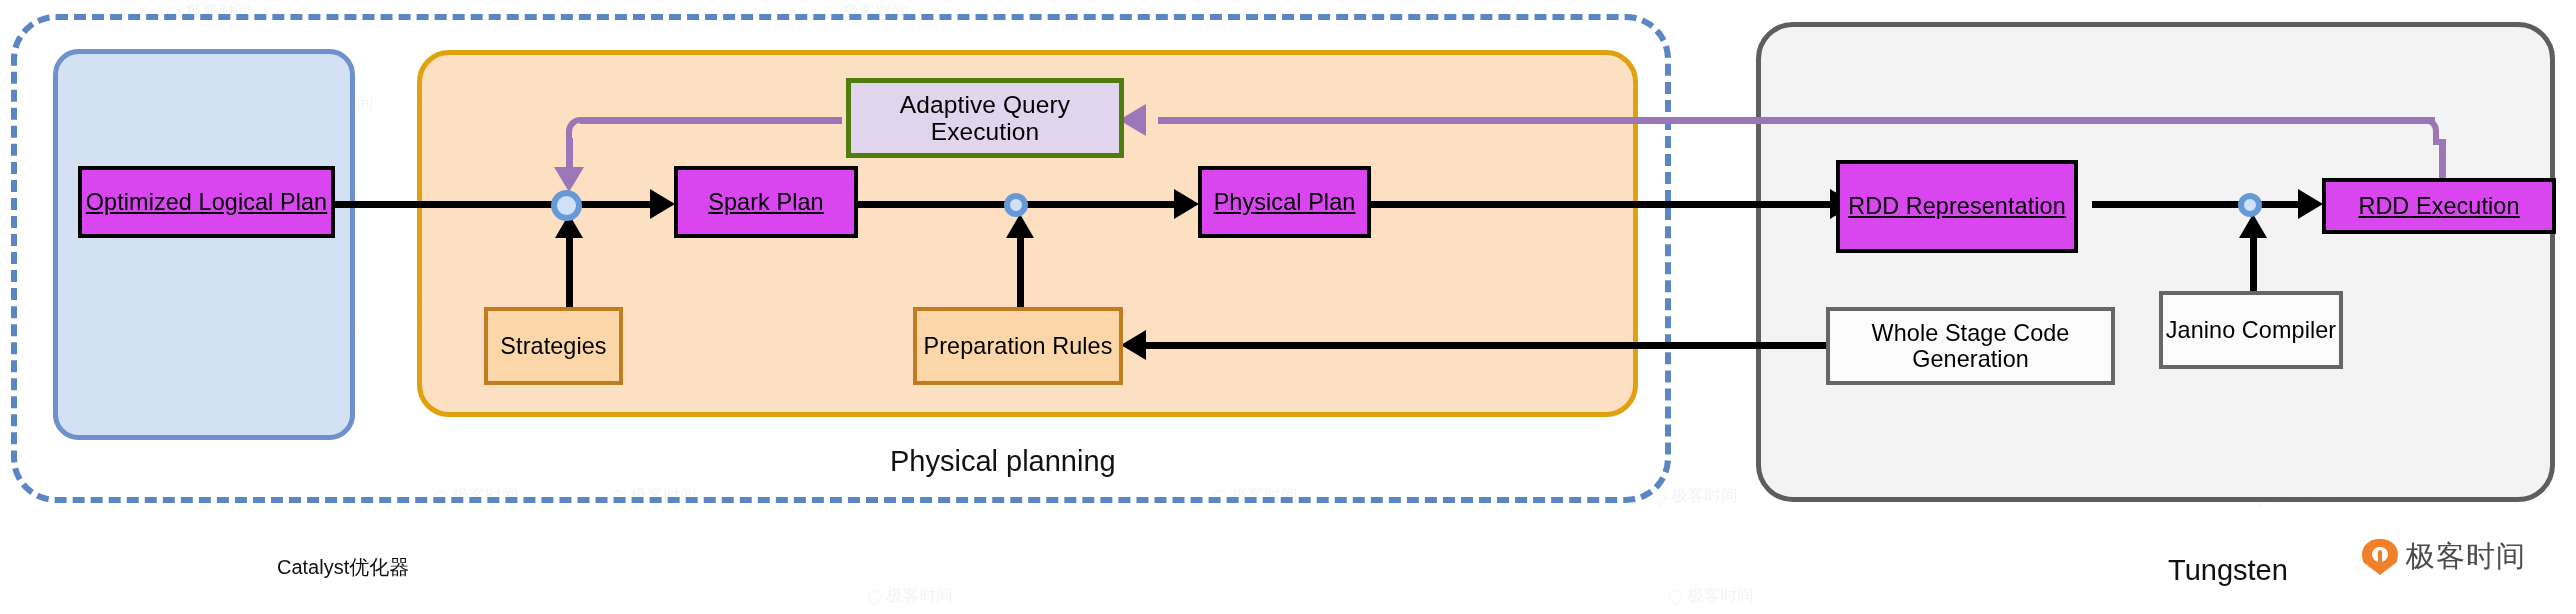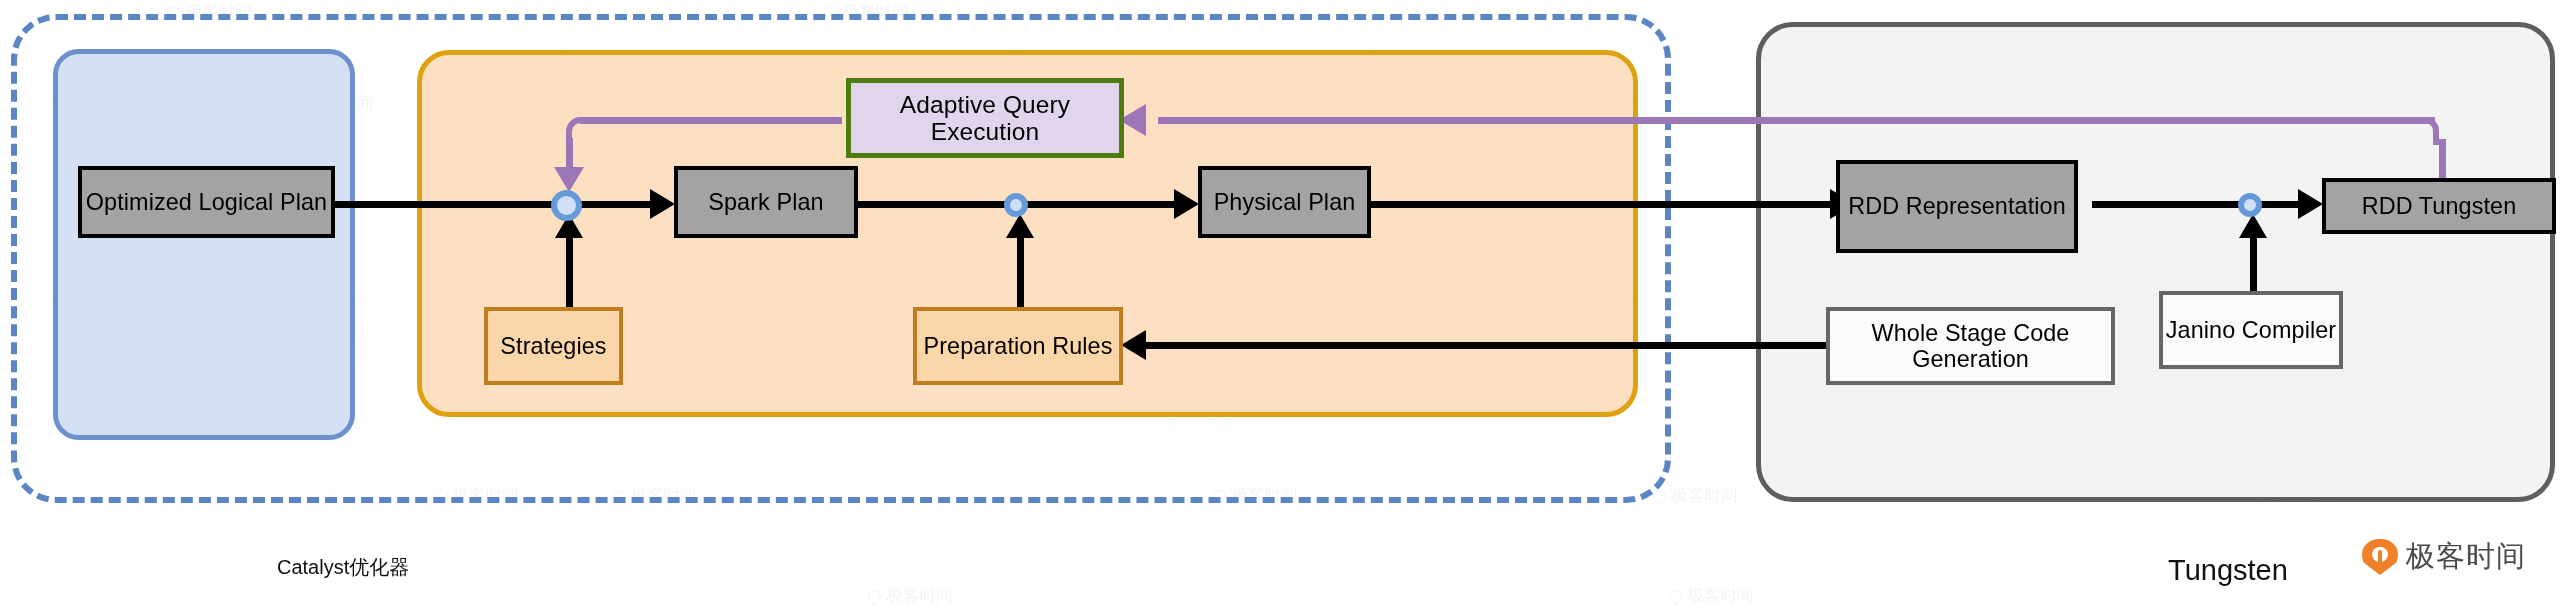--- a/index.html
+++ b/index.html
@@ -78,21 +78,21 @@
     position:absolute;
     box-sizing:border-box;
     display:flex;align-items:center;justify-content:center;
     text-align:center;
     color:#000000;
     line-height:1.12;
     font-size:23.4px;
     letter-spacing:0.1px;
     z-index:30;
   }
-  .node-plain{ background:#a3a3a3; border:4.5px solid #000000; }
+  .node-plain{ background:#d946ef; border:4.5px solid #000000;text-decoration:underline; }
   .node-orange{ background:#fbd6a8; border:4.5px solid #c07c21; }
   .node-gray{ background:#fbfbfb; border:4.5px solid #666666; }
   .node-purple{ background:#e1d4ed; border:5px solid #4d7c0f; }
 
   
   .edge{ position:absolute; background:#000000; z-index:20; }
   .edge-h{ height:7.2px; }
   .edge-v{ width:7.2px; }
 
   .arrow{ position:absolute; width:0;height:0; z-index:21; }
@@ -263,21 +263,21 @@
 
   <div class="node node-plain" style="left:1198px; top:166px; width:173px; height:72px;">
     <span>Physical Plan</span>
   </div>
 
   <div class="node node-plain" style="left:1836px; top:160px; width:242px; height:93px;">
     <span>RDD Representation</span>
   </div>
 
   <div class="node node-plain" style="left:2322px; top:178px; width:234px; height:56px;">
-    <span>RDD Tungsten</span>
+    <span>RDD Execution</span>
   </div>
 
   <div class="node node-orange" style="left:484px; top:307px; width:139px; height:78px;">
     <span>Strategies</span>
   </div>
 
   <div class="node node-orange" style="left:913px; top:307px; width:210px; height:78px;">
     <span>Preparation Rules</span>
   </div>
 
@@ -286,20 +286,21 @@
   </div>
 
   <div class="node node-gray" style="left:1826px; top:307px; width:289px; height:78px;">
     <span>Whole Stage Code Generation</span>
   </div>
 
   <div class="node node-gray" style="left:2159px; top:291px; width:184px; height:78px;">
     <span>Janino Compiler</span>
   </div>
 
+  <div class="label" id="label-physical-planning" style="left:890px; top:445px;">Physical planning</div>
 
   <div class="label" id="label-catalyst" style="left:277px; top:554px;">Catalyst优化器</div>
 
   <div class="label" id="label-tungsten" style="left:2168px; top:554px;">Tungsten</div>
 
   <div class="brand">
     <div class="brand-mark">
       <div class="pin"></div>
       <div class="hole"></div>
       <div class="stem"></div>

